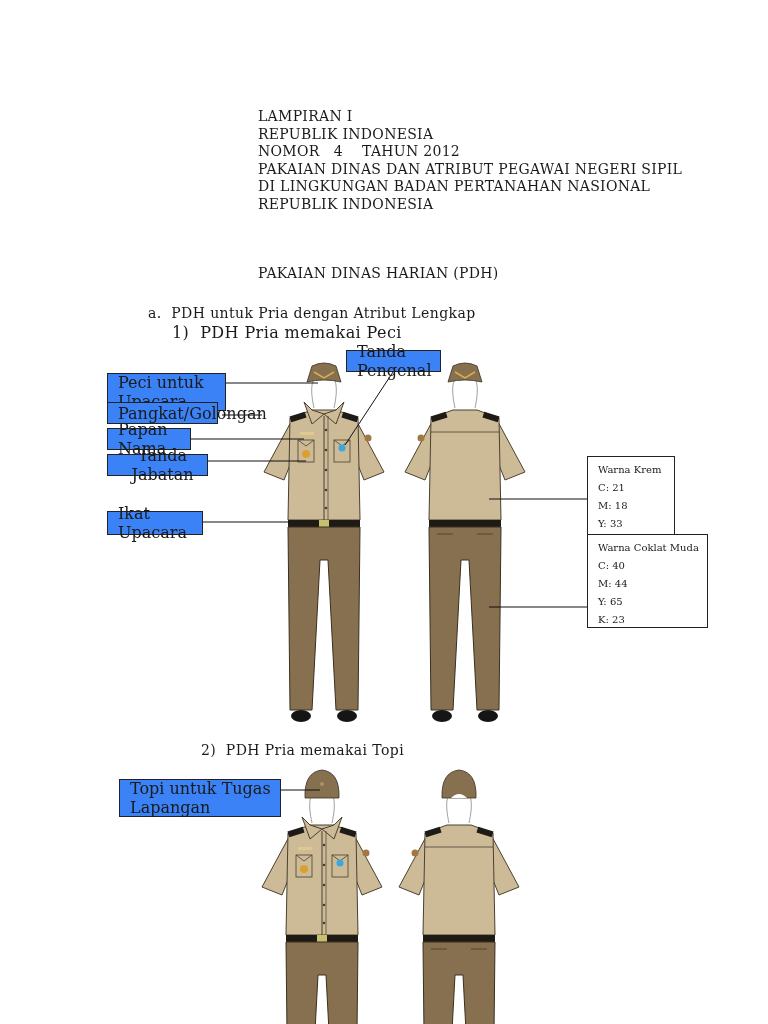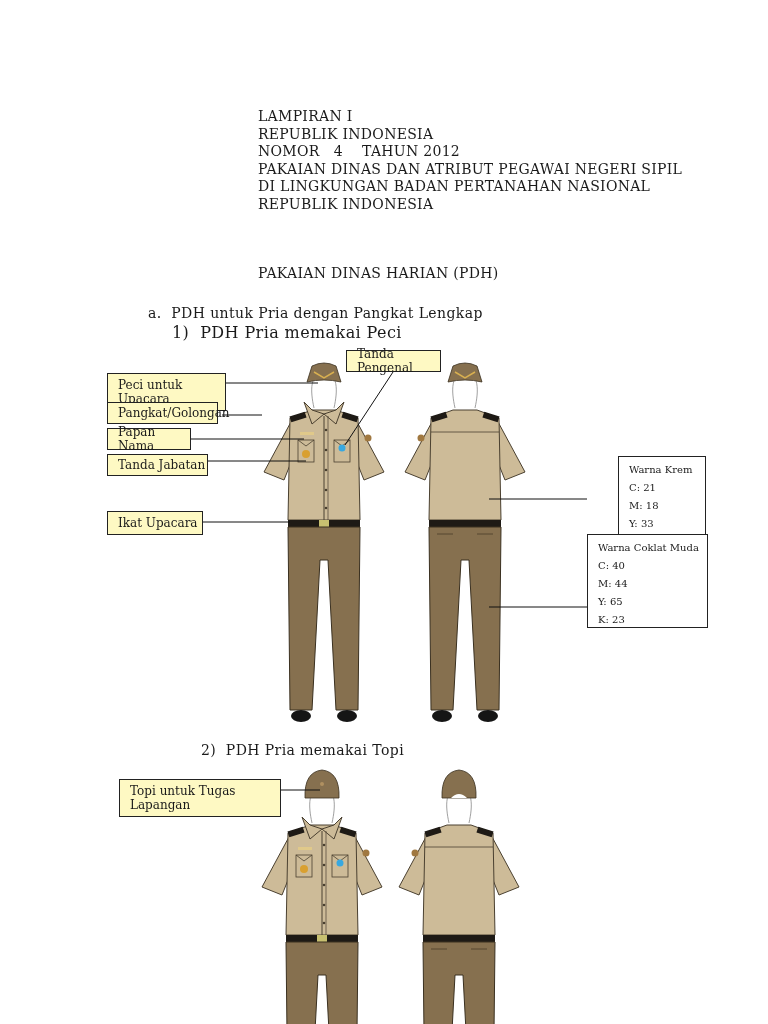--- a/index.html
+++ b/index.html
@@ -4,40 +4,40 @@
 <style>
   html, body { margin:0; padding:0; }
   body { width:768px; height:1024px; background:#ffffff; position:relative; overflow:hidden;
          font-family:"DejaVu Serif", serif; color:#1a1a1a; }
   .header { position:absolute; left:258px; top:108px; font-size:14px; line-height:17.6px; letter-spacing:0.3px; }
   .header div { white-space:pre; }
   .section-title { position:absolute; left:258px; top:265px; font-size:14px; letter-spacing:0.3px; }
   .item-a { position:absolute; left:148px; top:305px; font-size:14px; letter-spacing:0.4px; }
   .item-1 { position:absolute; left:172px; top:323px; font-size:16px; letter-spacing:0.4px; }
   .item-2 { position:absolute; left:172px; top:742px; font-size:14px; letter-spacing:0.4px;margin-left:29px; }
-  .label-box { position:absolute; border:1.3px solid #222; background:#fef9c3; font-size:12px;
+  .label-box { position:absolute; border:1.3px solid #222; background:#3b82f6; font-size:16px;
                padding:0 0 0 10px; box-sizing:border-box; display:flex; align-items:center; }
   .color-box { position:absolute; border:1.3px solid #222; background:#fff; font-size:10px;
                box-sizing:border-box; padding:4px 0 0 10px; }
   .color-box div { height:18px; line-height:18px; }
   svg.figs { position:absolute; left:0; top:0; }
 </style>
 </head>
 <body>
 
 <div class="header">
   <div>LAMPIRAN I</div>
   <div>REPUBLIK INDONESIA</div>
   <div>NOMOR   4    TAHUN 2012</div>
   <div>PAKAIAN DINAS DAN ATRIBUT PEGAWAI NEGERI SIPIL</div>
   <div>DI LINGKUNGAN BADAN PERTANAHAN NASIONAL</div>
   <div>REPUBLIK INDONESIA</div>
 </div>
 <div class="section-title">PAKAIAN DINAS HARIAN (PDH)</div>
-<div class="item-a" style="white-space:pre">a.  PDH untuk Pria dengan Pangkat Lengkap</div>
+<div class="item-a" style="white-space:pre">a.  PDH untuk Pria dengan Atribut Lengkap</div>
 <div class="item-1" style="white-space:pre">1)  PDH Pria memakai Peci</div>
 <div class="item-2" style="white-space:pre">2)  PDH Pria memakai Topi</div>
 
 <svg class="figs" width="768" height="1024">
   <defs>
     <g id="shirt-front">
 
       <path d="M-32,10 L-60,62 L-40,70 L-28,40 Z" fill="#cdbb98" stroke="#4a4030" stroke-width="1"></path>
       <path d="M32,10 L60,62 L40,70 L28,40 Z" fill="#cdbb98" stroke="#4a4030" stroke-width="1"></path>
 
@@ -148,21 +148,21 @@
   </g>
 </svg>
 
 <div class="label-box" style="left:107px; top:373px; width:119px; height:38px;">Peci untuk Upacara</div>
 <div class="label-box" style="left:107px; top:402px; width:111px; height:22px;">Pangkat/Golongan</div>
 <div class="label-box" style="left:107px; top:428px; width:84px; height:22px;">Papan Nama</div>
 <div class="label-box" style="left:107px; top:454px; width:101px; height:22px;text-align:center;">Tanda Jabatan</div>
 <div class="label-box" style="left:107px; top:511px; width:96px; height:24px;">Ikat Upacara</div>
 <div class="label-box" style="left:346px; top:350px; width:95px; height:22px;">Tanda Pengenal</div>
 
-<div class="color-box" style="left:587px; top:456px; width:88px; height:93px;margin-left:31px;">
+<div class="color-box" style="left:587px; top:456px; width:88px; height:93px;">
   <div>Warna Krem</div>
   <div>C: 21</div>
   <div>M: 18</div>
   <div>Y: 33</div>
   <div>K: 0</div>
 </div>
 <div class="color-box" style="left:587px; top:534px; width:121px; height:94px;">
   <div>Warna Coklat Muda</div>
   <div>C: 40</div>
   <div>M: 44</div>

